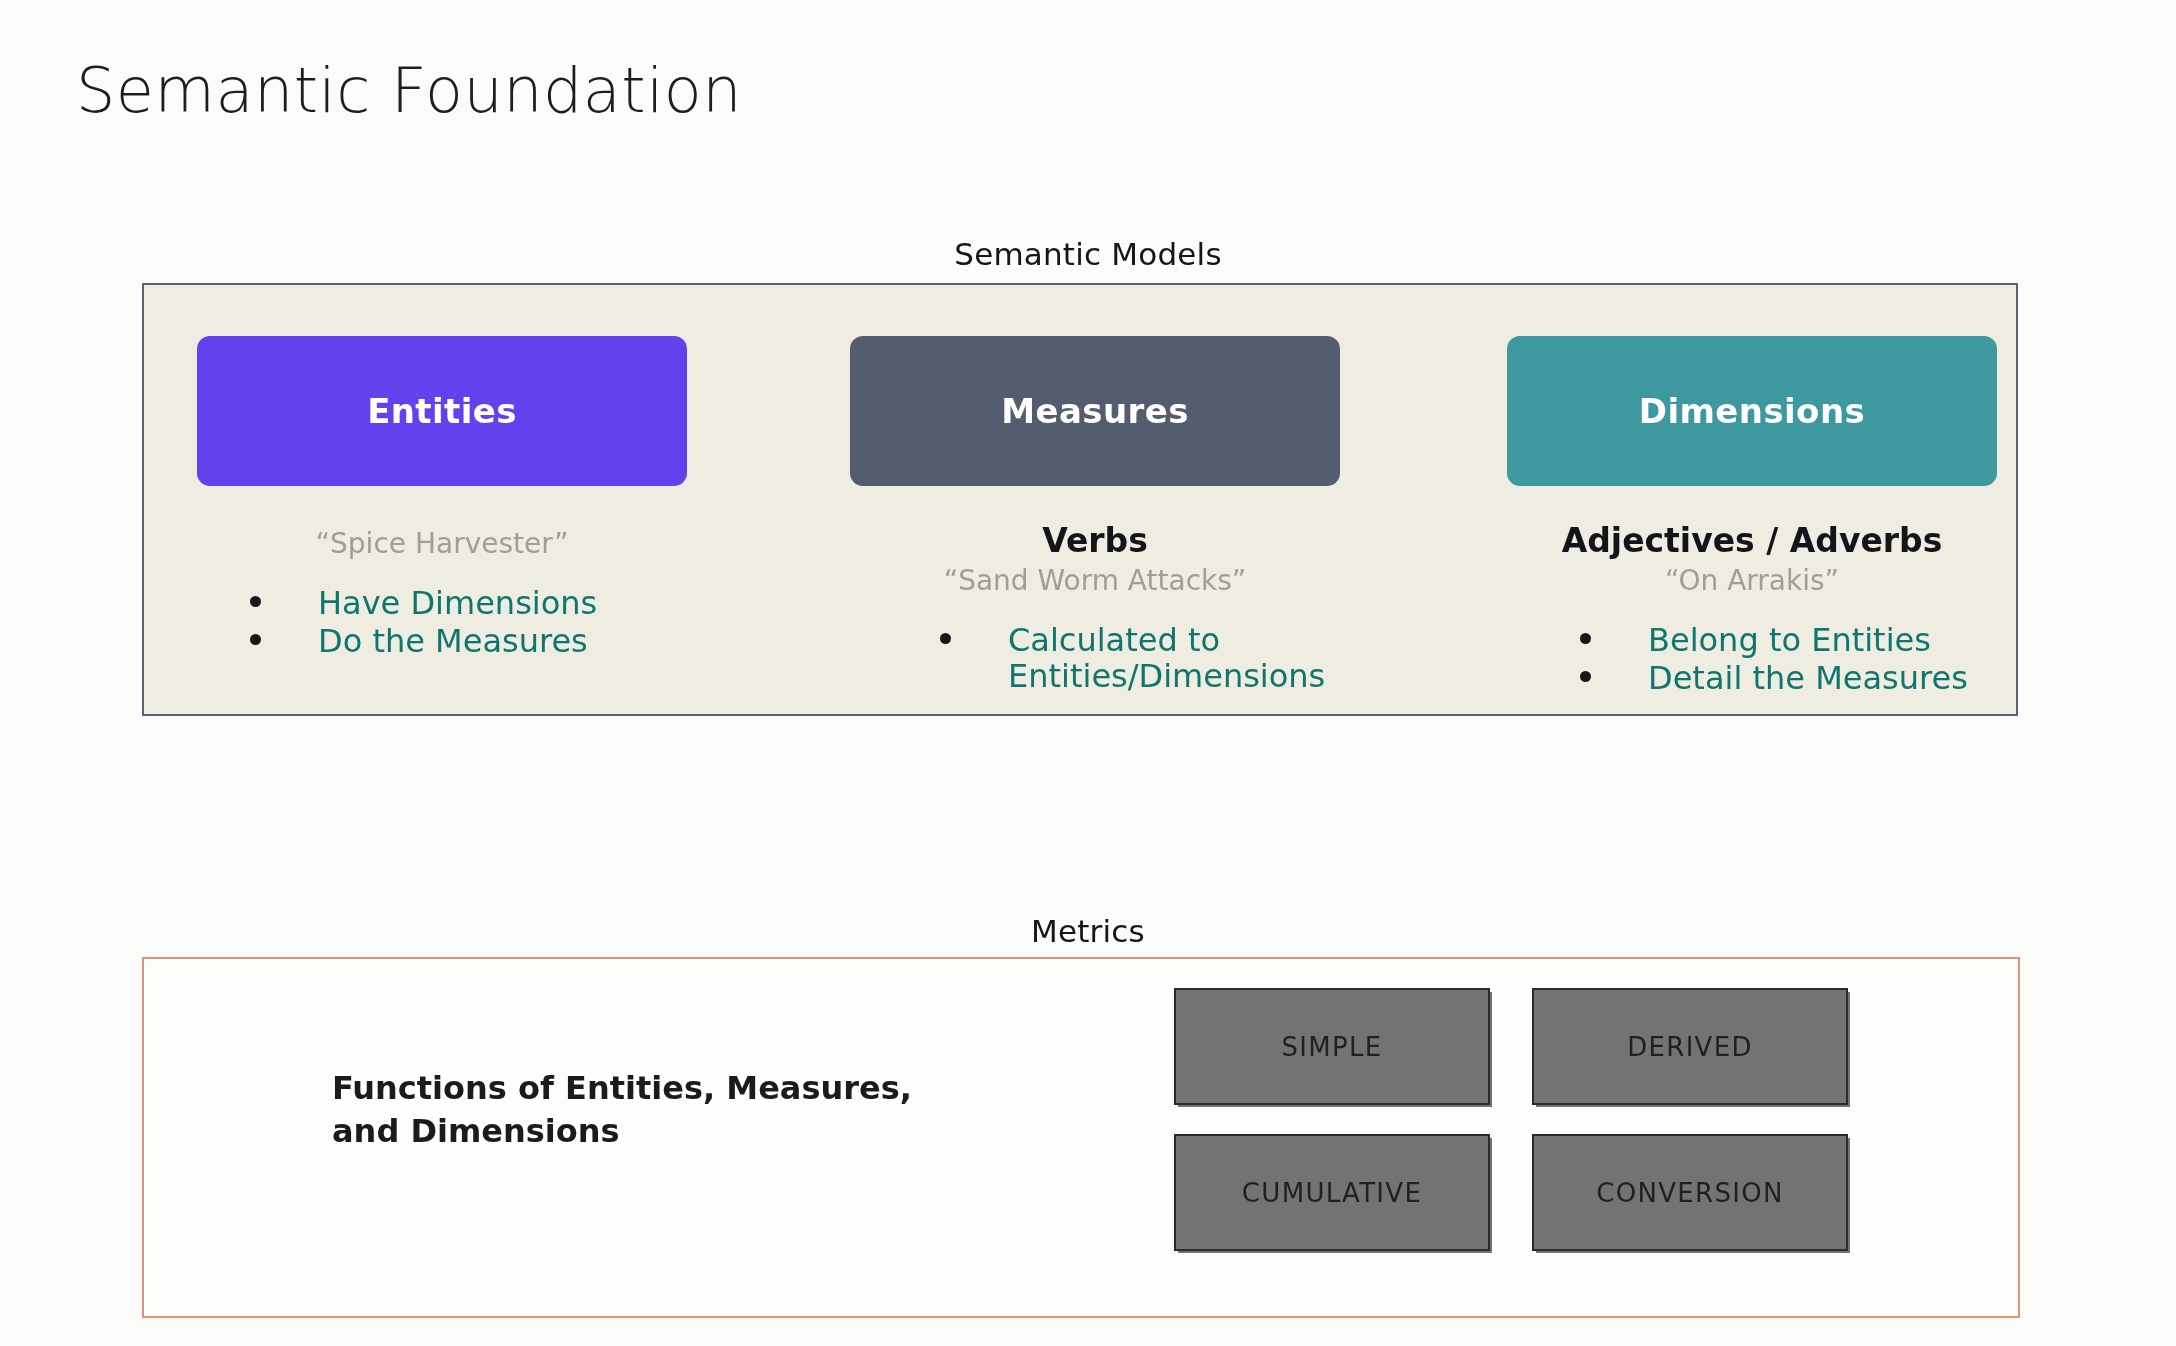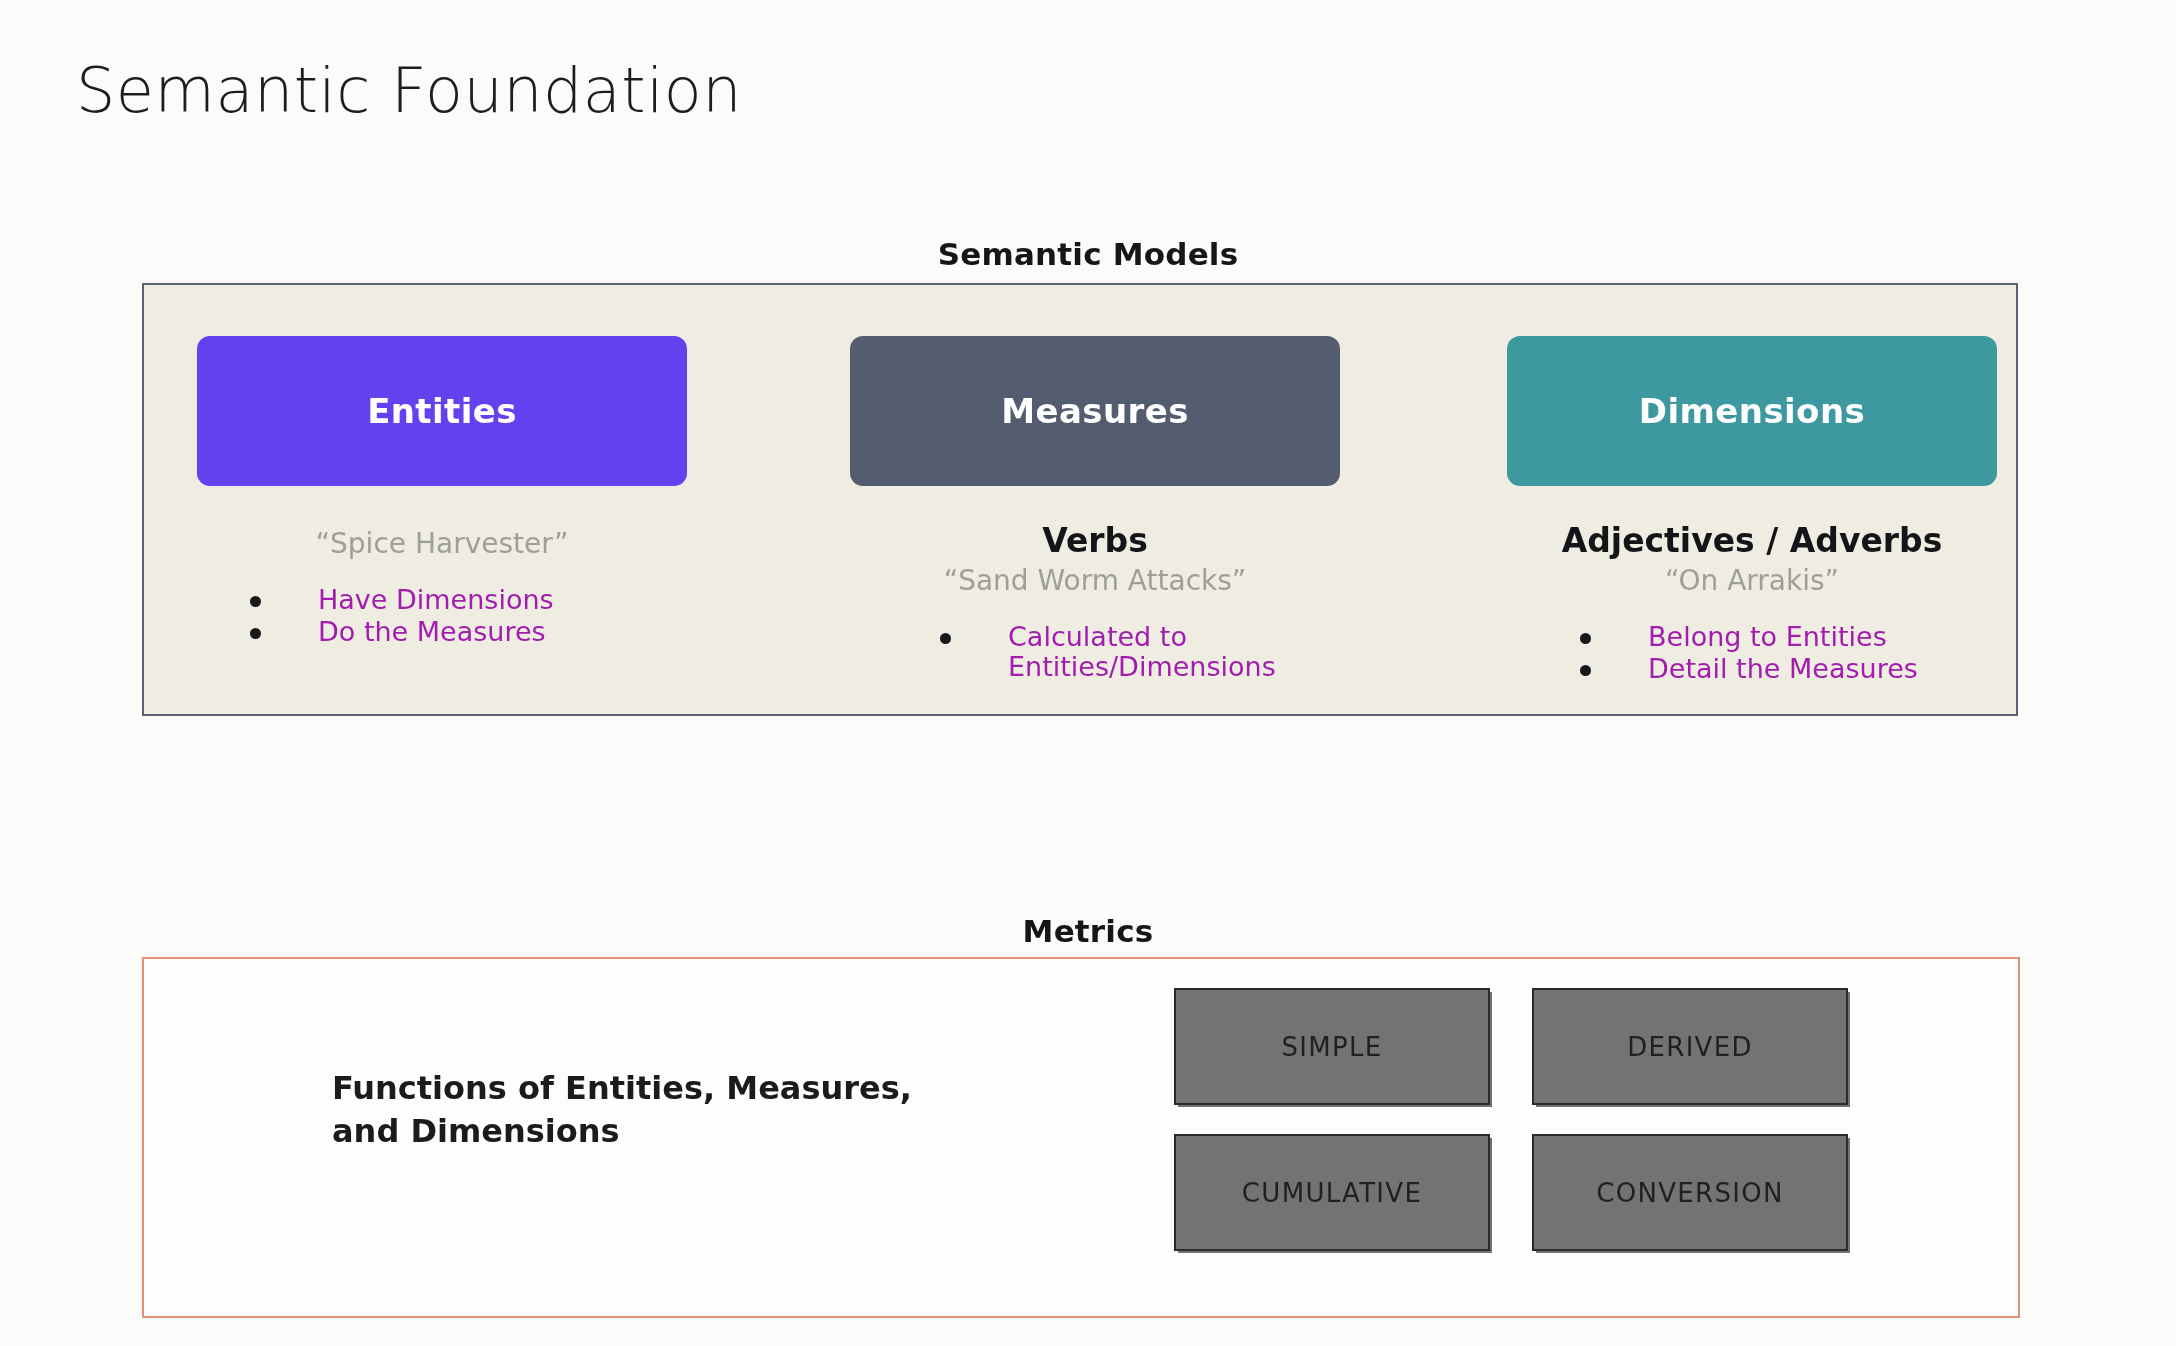--- a/index.html
+++ b/index.html
@@ -25,21 +25,21 @@
     letter-spacing: 0.5px;
     color: #1d1d1f;
     line-height: 1;
     white-space: nowrap;
   }
 
   
   .section-heading {
     position: absolute;
     font-size: 31px;
-    font-weight: 700;
+    font-weight: 400;
     color: #15161a;
     text-align: center;
     letter-spacing: 0.2px;
     white-space: nowrap;
   }
   #semantic-models-heading {
     left: 0;
     right: 0;
     top: 236px;
   }
@@ -119,22 +119,22 @@
     padding: 0;
     list-style: none;
     margin-top: 24px;
   }
   .desc-bullets.indent-0 { padding-left: 88px; }
   .desc-bullets.indent-1 { padding-left: 125px; }
   .desc-bullets.indent-2 { padding-left: 108px; }
 
   .desc-bullets li {
     position: relative;
-    font-size: 27px;
-    color: #a21caf;
+    font-size: 32px;
+    color: #0f766e;
     line-height: 1.13;
     padding-left: 68px;
     margin-bottom: 2px;
   }
   .bullet-dot {
     position: absolute;
     left: 0;
     top: 11px;
     width: 11px;
     height: 11px;

